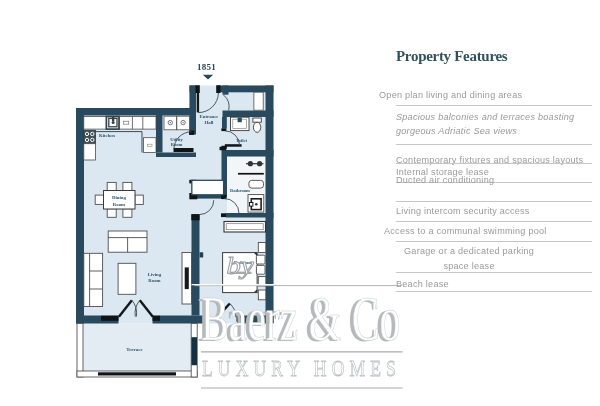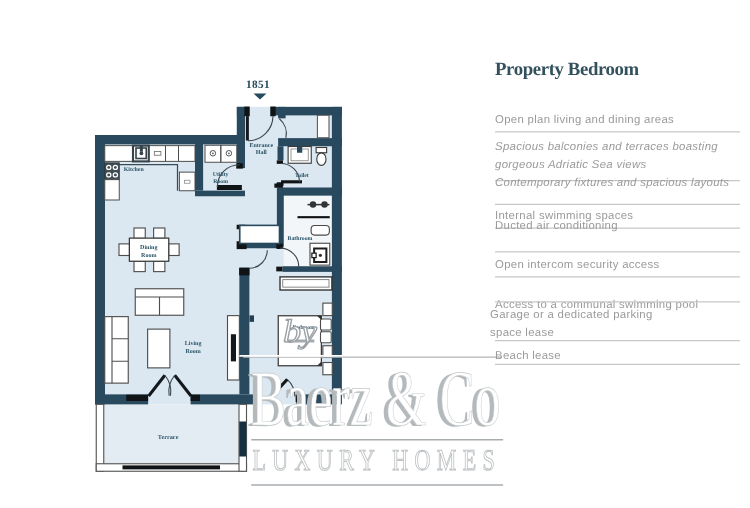--- a/index.html
+++ b/index.html
@@ -288,40 +288,40 @@
 
 <text x="201" y="340" font-family="Liberation Serif, serif" font-size="63.5" fill="#ffffff" stroke="#c6cacc" stroke-width="0.55" textLength="199.5" lengthAdjust="spacingAndGlyphs">Baerz &amp; Co</text>
 
 <line x1="201" y1="351.8" x2="402.5" y2="351.8" stroke="#a7acaf" stroke-width="1.2"></line>
 
 <text x="202" y="376.2" font-family="Liberation Serif, serif" font-size="24" fill="#ffffff" stroke="#bdc1c3" stroke-width="0.8" letter-spacing="7" textLength="199" lengthAdjust="spacingAndGlyphs">LUXURY HOMES</text>
 
 <line x1="201" y1="388" x2="402.5" y2="388" stroke="#a7acaf" stroke-width="1.2"></line>
 </svg>
 
-<div class="abs" style="left:396px;top:47.5px;font-family:'Liberation Serif',serif;font-weight:bold;font-size:15px;line-height:16px;color:#32515d;letter-spacing:-0.3px;">Property Bedroom</div>
-
-<div class="abs feat" style="left:396px;top:88px;">Open plan living and dining areas</div>
+<div class="abs" style="left:396px;top:47.5px;font-family:'Liberation Serif',serif;font-weight:bold;font-size:15px;line-height:16px;color:#32515d;letter-spacing:-0.3px;">Property Features</div>
+
+<div class="abs feat" style="left:379px;top:88px;">Open plan living and dining areas</div>
 <div class="abs sep" style="top:105px;"></div>
 
 <div class="abs feat" style="left:396px;top:109.5px;font-style:italic;">Spacious balconies and terraces boasting<br>gorgeous Adriatic Sea views</div>
 <div class="abs sep" style="top:144px;"></div>
 
-<div class="abs feat" style="left:396px;top:139px;font-style:italic;">Contemporary fixtures and spacious layouts</div>
+<div class="abs feat" style="left:396px;top:153px;">Contemporary fixtures and spacious layouts</div>
 <div class="abs sep" style="top:163px;"></div>
 
-<div class="abs feat" style="left:396px;top:164.5px;">Internal swimming spaces</div>
+<div class="abs feat" style="left:396px;top:164.5px;">Internal storage lease</div>
 <div class="abs sep" style="top:182px;"></div>
 
 <div class="abs feat" style="left:396px;top:173px;">Ducted air conditioning</div>
 <div class="abs sep" style="top:201px;"></div>
 
-<div class="abs feat" style="left:396px;top:204px;">Open intercom security access</div>
+<div class="abs feat" style="left:396px;top:204px;">Living intercom security access</div>
 <div class="abs sep" style="top:220.5px;"></div>
 
-<div class="abs feat" style="left:396px;top:223.5px;margin-top:12px;">Access to a communal swimming pool</div>
+<div class="abs feat" style="left:384px;top:223.5px;">Access to a communal swimming pool</div>
 <div class="abs sep" style="top:241px;"></div>
 
-<div class="abs feat" style="left:392px;top:244px;">Garage or a dedicated parking<br>space lease</div>
+<div class="abs feat" style="left:404px;top:244px;text-align:center;">Garage or a dedicated parking<br>space lease</div>
 <div class="abs sep" style="top:271.5px;"></div>
 
 <div class="abs feat" style="left:396px;top:277px;">Beach lease</div>
 <div class="abs sep" style="top:291px;"></div>
 
 </body></html>

